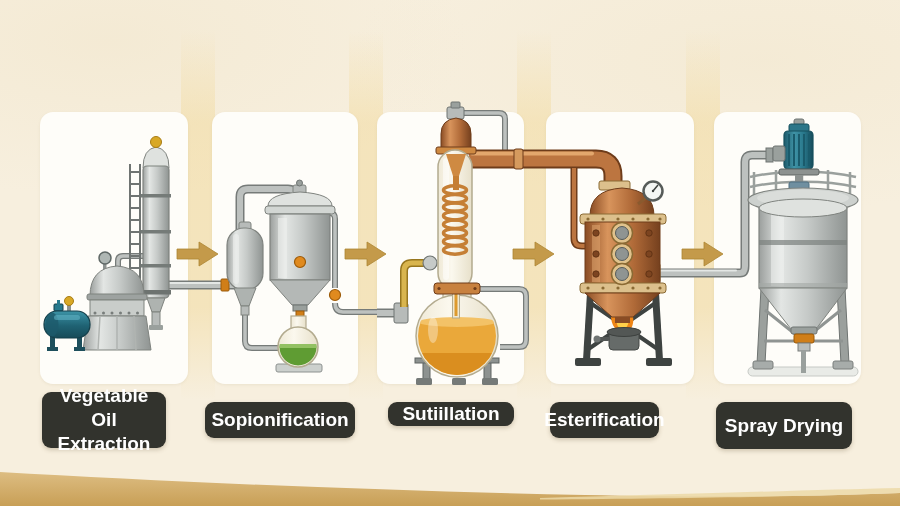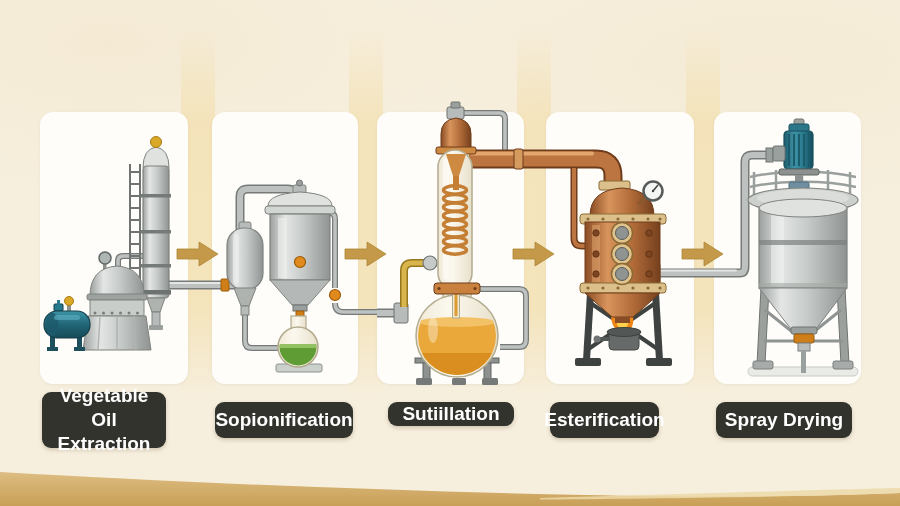--- a/index.html
+++ b/index.html
@@ -384,17 +384,17 @@
       <g>
         <rect x="791" y="327" width="26" height="7" rx="2" fill="#9aa09d" stroke="#6f7472"></rect>
         <rect x="794" y="334" width="20" height="9" rx="2" fill="#d07e18" stroke="#9c5a08"></rect>
         <rect x="798" y="343" width="12" height="8" fill="#b9bdbb" stroke="#7a7f7c"></rect>
         <rect x="801" y="351" width="5" height="22" fill="#9aa09d"></rect>
       </g>
     </g>
   </svg>
 
   <div class="label" style="left:42px;top:392px;width:124px;height:56px">Vegetable Oil Extraction</div>
-  <div class="label" style="left:215px;top:402px;width:138px;height:36px">Sopionification</div>
+  <div class="label" style="left:205px;top:402px;width:150px;height:36px">Sopionification</div>
   <div class="label" style="left:388px;top:402px;width:126px;height:24px">Sutiillation</div>
   <div class="label" style="left:550px;top:402px;width:109px;height:36px">Esterification</div>
-  <div class="label" style="left:716px;top:402px;width:136px;height:36px">Spray Drying</div>
+  <div class="label" style="left:716px;top:402px;width:136px;height:47px">Spray Drying</div>
 </div>
 
 </body></html>

